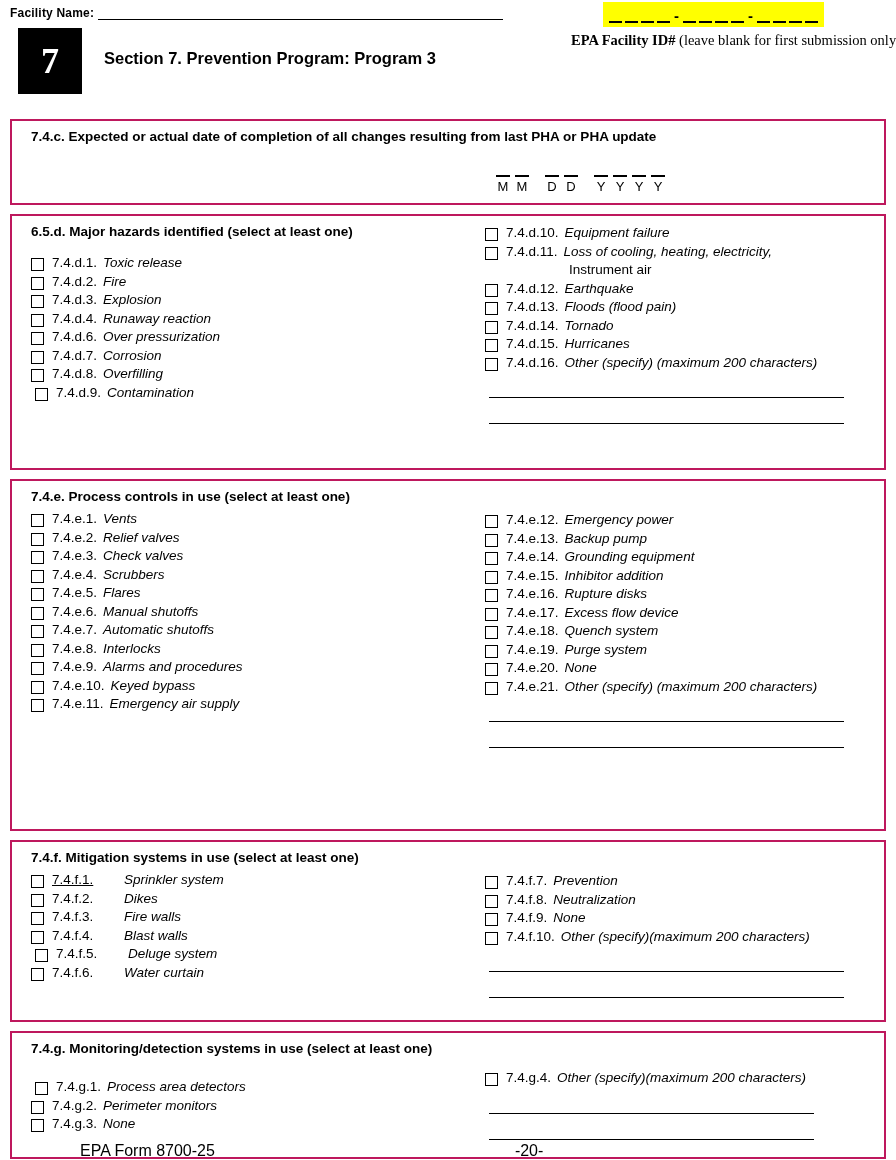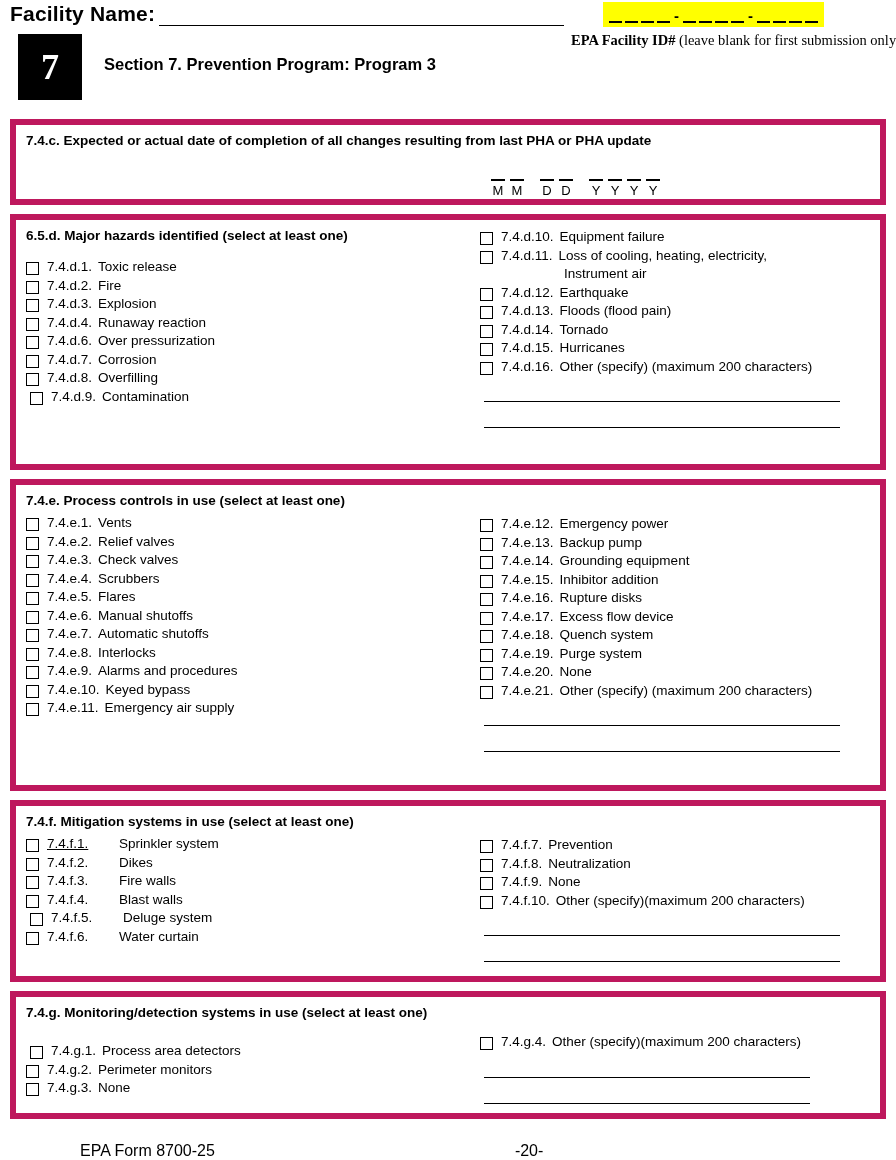--- a/index.html
+++ b/index.html
@@ -27,21 +27,21 @@
   .header {
     position: relative;
     height: 110px;
   }
   .facility-row {
     display: flex;
     align-items: flex-end;
     padding-top: 2px;
   }
   .facility-label {
-    font-size: 21px;
+    font-size: 12px;
     font-weight: bold;
     letter-spacing: 0.2px;
     white-space: nowrap;
   }
   .facility-rule {
     flex: 0 0 auto;
     width: 405px;
     border-bottom: 1.5px solid #000;
     height: 17px;
     margin-left: 4px;
@@ -109,23 +109,23 @@
   .section-title {
     font-size: 16.5px;
     font-weight: bold;
     margin-left: 22px;
     margin-top: 21px;
     white-space: nowrap;
   }
 
   
   .block {
-    border: 6px solid #be185d;
+    border: 2px solid #be185d;
     margin-top: 9px;
-    padding: 8px 10px 8px 10px;
+    padding: 8px 10px 8px 19px;
     box-sizing: border-box;
     position: relative;
   }
   .block-title {
     font-size: 13.5px;
     font-weight: bold;
     margin-bottom: 6px;
   }
   .cols {
     display: flex;
@@ -147,20 +147,21 @@
     border: 1.6px solid #000;
     margin-top: 4px;
     margin-right: 8px;
   }
   .item-num {
     flex: 0 0 auto;
     white-space: nowrap;
   }
   .item-text {
     margin-left: 6px;
+    font-style: italic;
   }
   .indent-sub {
     font-size: 13.5px;
     line-height: 18.5px;
     padding-left: 84px;
   }
 
   
   .date-area {
     display: flex;
@@ -384,21 +385,21 @@
             <span class="item-text">Other (specify) (maximum 200 characters)</span>
           </div>
         <div class="rule-wrap">
           <div class="rule"></div>
           <div class="rule"></div>
         </div>
       </div>
     </div>
   </div>
 
-  <div class="block" style="height:312px;">
+  <div class="block" style="height:352px;">
     <div class="cols">
       <div class="col-left">
         <div class="block-title">7.4.e.  Process controls in use (select at least one)</div>
         <div class="item">
             <span class="cb"></span>
             <span class="item-num">7.4.e.1.</span>
             <span class="item-text">Vents</span>
           </div>
         <div class="item">
             <span class="cb"></span>

